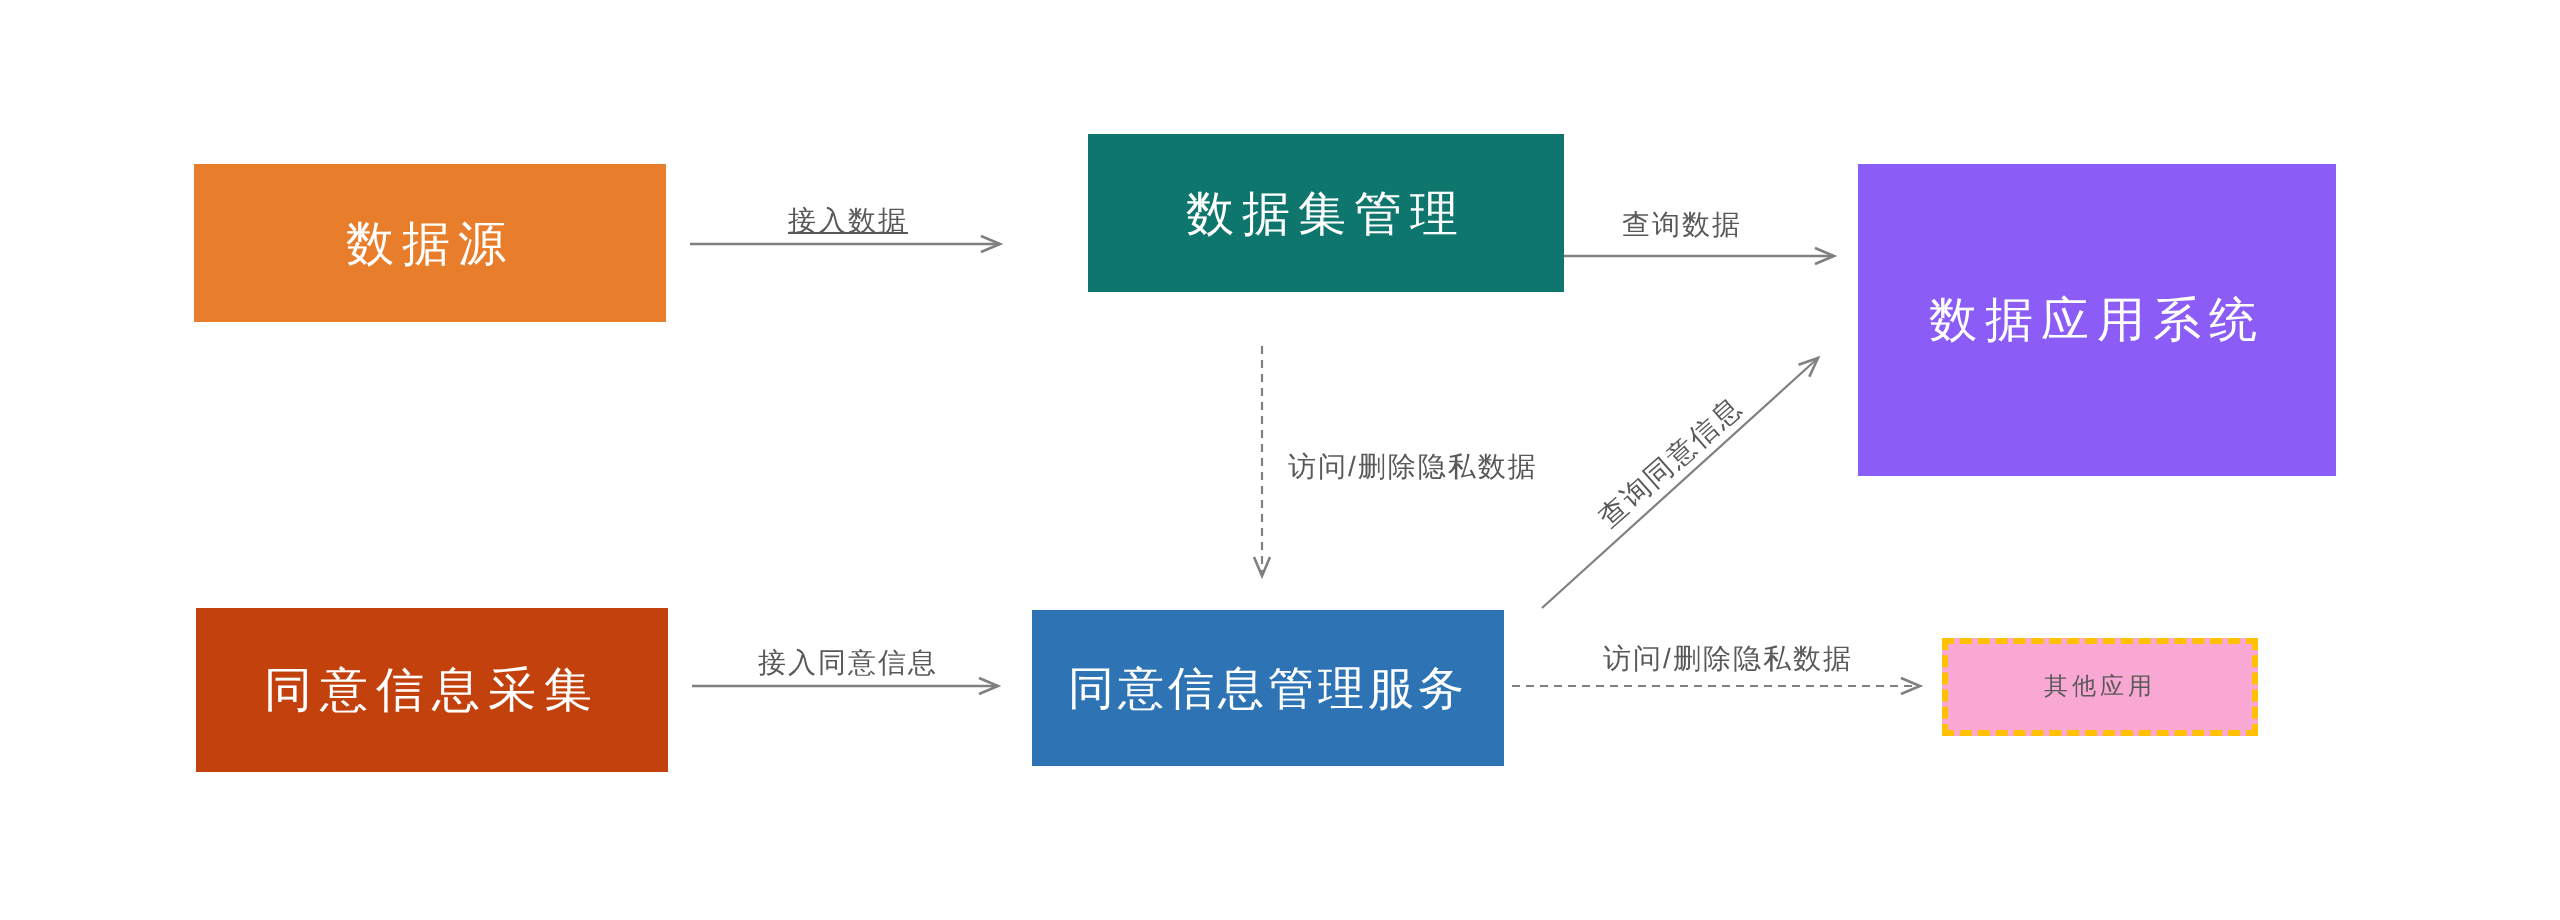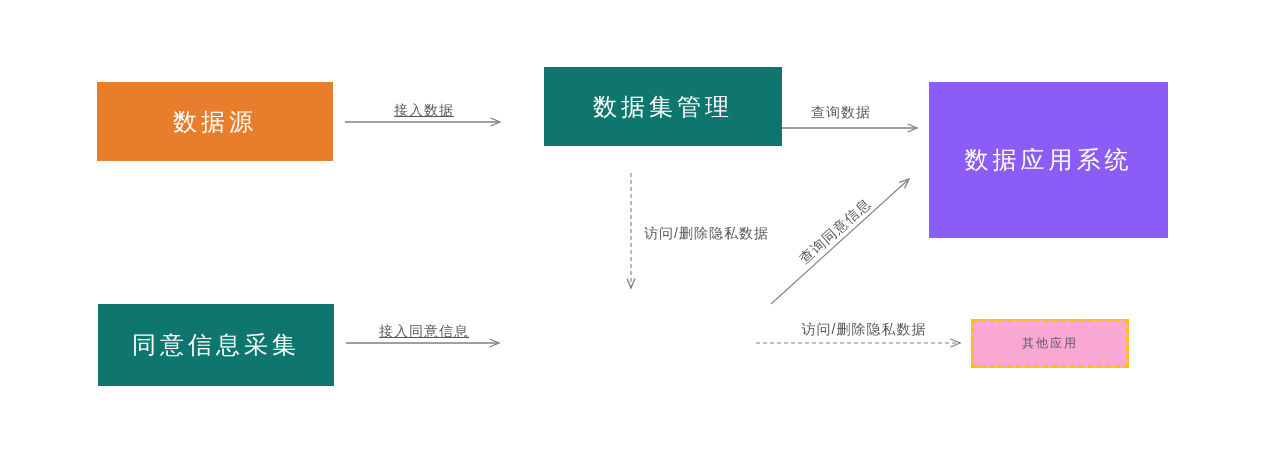--- a/index.html
+++ b/index.html
@@ -54,30 +54,31 @@
     <line x1="346" y1="343" x2="499" y2="343" stroke="#808080" stroke-width="1.3" marker-end="url(#arrowhead)"></line>
     <line x1="756" y1="343" x2="960" y2="343" stroke="#808080" stroke-width="1.1" stroke-dasharray="4 3" marker-end="url(#arrowhead)"></line>
   </svg>
 
   <div class="node" style="left: 97px; top: 82px; width: 236px; height: 79px; background: rgb(232, 126, 43);">数据源</div>
 
   <div class="node" style="left: 513px; top: 67px; width: 238px; height: 79px; background: #0f766e; margin-left: 31px;">数据集管理</div>
 
   <div class="node" style="left: 929px; top: 82px; width: 239px; height: 156px; background: #8b5cf6;">数据应用系统</div>
 
-  <div class="node" style="left: 98px; top: 304px; width: 236px; height: 82px; background: #0f766e;">同意信息采集</div>
+  <div class="node" style="left: 98px; top: 304px; width: 236px; height: 82px; background: #c2410c;">同意信息采集</div>
 
+  <div class="node node-wide" style="left: 516px; top: 305px; width: 236px; height: 78px; background: rgb(46, 116, 181);">同意信息管理服务</div>
 
   <div class="node node-outline" style="left: 971px; top: 319px; width: 158px; height: 49px; color: rgb(89, 89, 89);">其他应用</div>
 
   <div class="edge-label center-x" style="left:424px; top:102px;text-decoration:underline;">接入数据</div>
 
   <div class="edge-label center-x" style="left:841px; top:104px;text-align:center;">查询数据</div>
 
   <div class="edge-label" style="left:644px; top:225px;">访问/删除隐私数据</div>
 
   <div class="edge-label rotated" style="left:845px; top:242px;">查询同意信息</div>
 
-  <div class="edge-label center-x" style="left:424px; top:323px;text-decoration:underline;">接入同意信息</div>
+  <div class="edge-label center-x" style="left:424px; top:323px;">接入同意信息</div>
 
   <div class="edge-label center-x" style="left:864px; top:321px;">访问/删除隐私数据</div>
 
 </div>
 
 </body></html>

